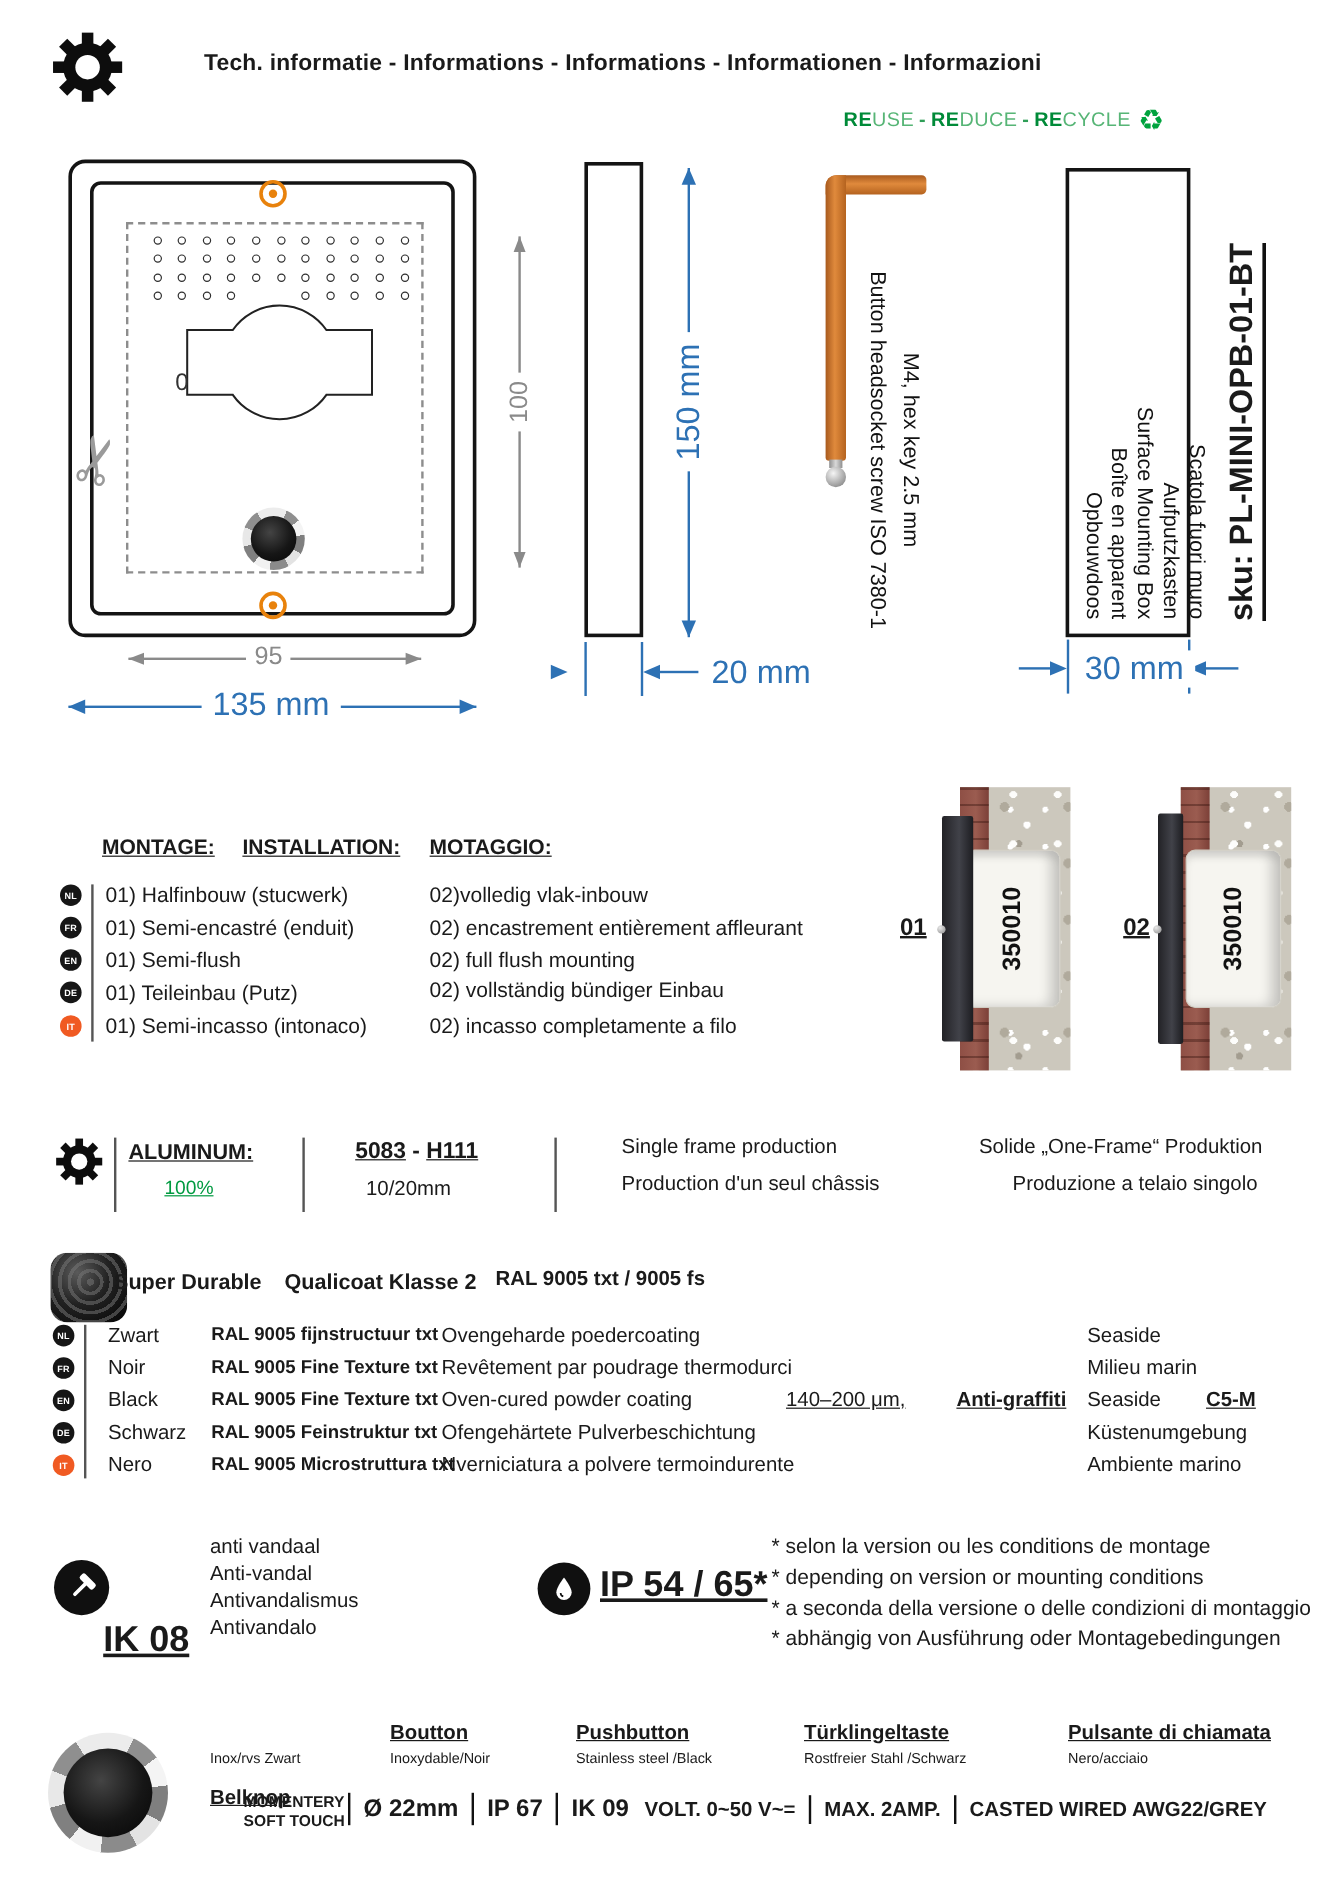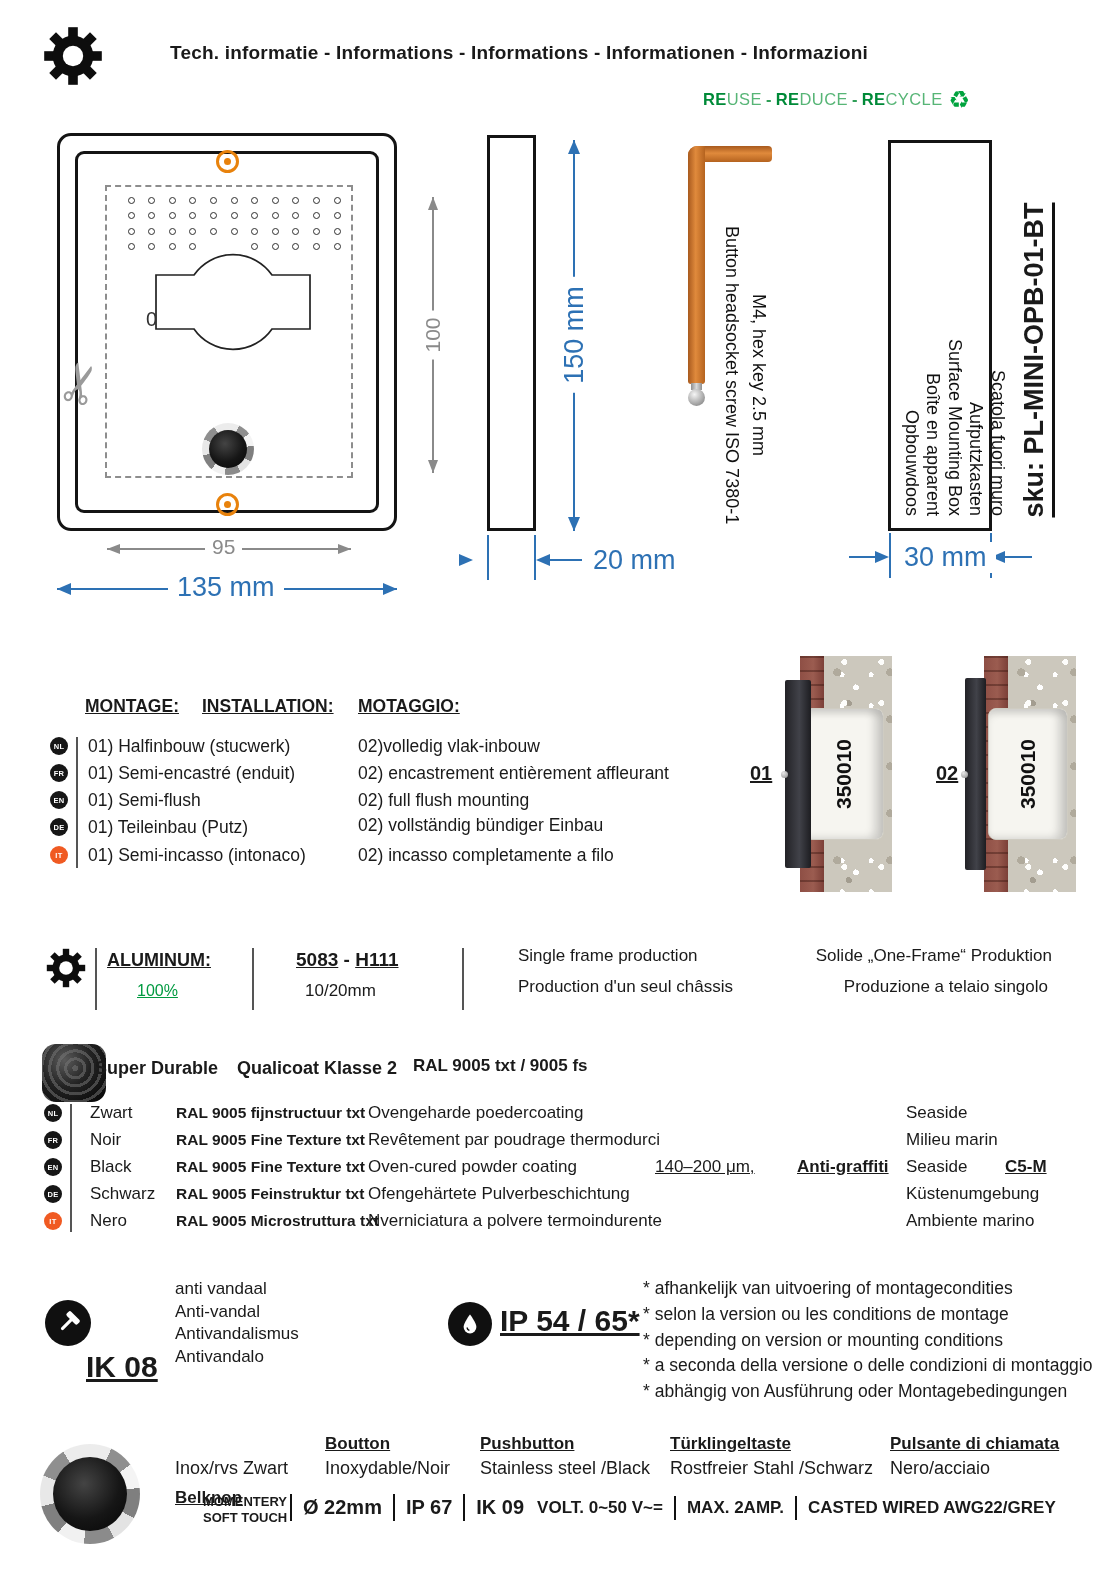--- a/index.html
+++ b/index.html
@@ -95,21 +95,21 @@
   .coat-txt{font-size:17px;}
 
   
   .circ-icon{position:absolute;border-radius:50%;background:#101010;display:flex;align-items:center;justify-content:center;}
   .big-rate{font-size:30px;font-weight:bold;text-decoration:underline;text-decoration-thickness:2.5px;}
   .note{font-size:17.5px;line-height:25.8px;}
   .vandal{font-size:17px;line-height:22.5px;}
 
   
   .col-h{font-size:17px;font-weight:bold;text-decoration:underline;}
-  .col-s{font-size:18px;}
+  .col-s{font-size:12px;}
   .mom{font-size:13px;font-weight:bold;line-height:16px;margin-left:28px;}
   .spec-row{position:absolute;display:flex;align-items:center;}
   .spec{padding:2px 11px;font-weight:bold;white-space:nowrap;}
   .spec.bar{border-left:2.5px solid #111;}
   .spec.big{font-size:20px;}
   .spec.small{font-size:17px;}
 </style>
 </head>
 <body>
 
@@ -372,21 +372,20 @@
     <div>Antivandalo</div>
   </div>
   <div class="circ-icon" style="left:448px;top:1302px;width:44px;height:44px;">
     <svg width="24" height="24" viewBox="0 0 24 24">
       <path d="M12 2.6 C12 2.6 5.6 10.8 5.6 15 A6.4 6.4 0 0 0 18.4 15 C18.4 10.8 12 2.6 12 2.6 Z" fill="#fff"></path>
       <path d="M9.2 15.4 a3 3 0 0 0 2.2 2.9" stroke="#101010" stroke-width="1.4" fill="none"></path>
     </svg>
   </div>
   <div class="abs big-rate" style="left:500px;top:1304px;">IP 54 / 65*</div>
   <div class="abs note" style="left:643px;top:1276px;">
-    <div>* afhankelijk van uitvoering of montagecondities</div>
     <div>* selon la version ou les conditions de montage</div>
     <div>* depending on version or mounting conditions</div>
     <div>* a seconda della versione o delle condizioni di montaggio</div>
     <div>* abhängig von Ausführung oder Montagebedingungen</div>
   </div>
 
   <div class="abs btn-outer" style="left:40px;top:1444px;width:100px;height:100px;">
     <div class="btn-inner" style="left:13px;top:13px;width:74px;height:74px;"></div>
   </div>
 

